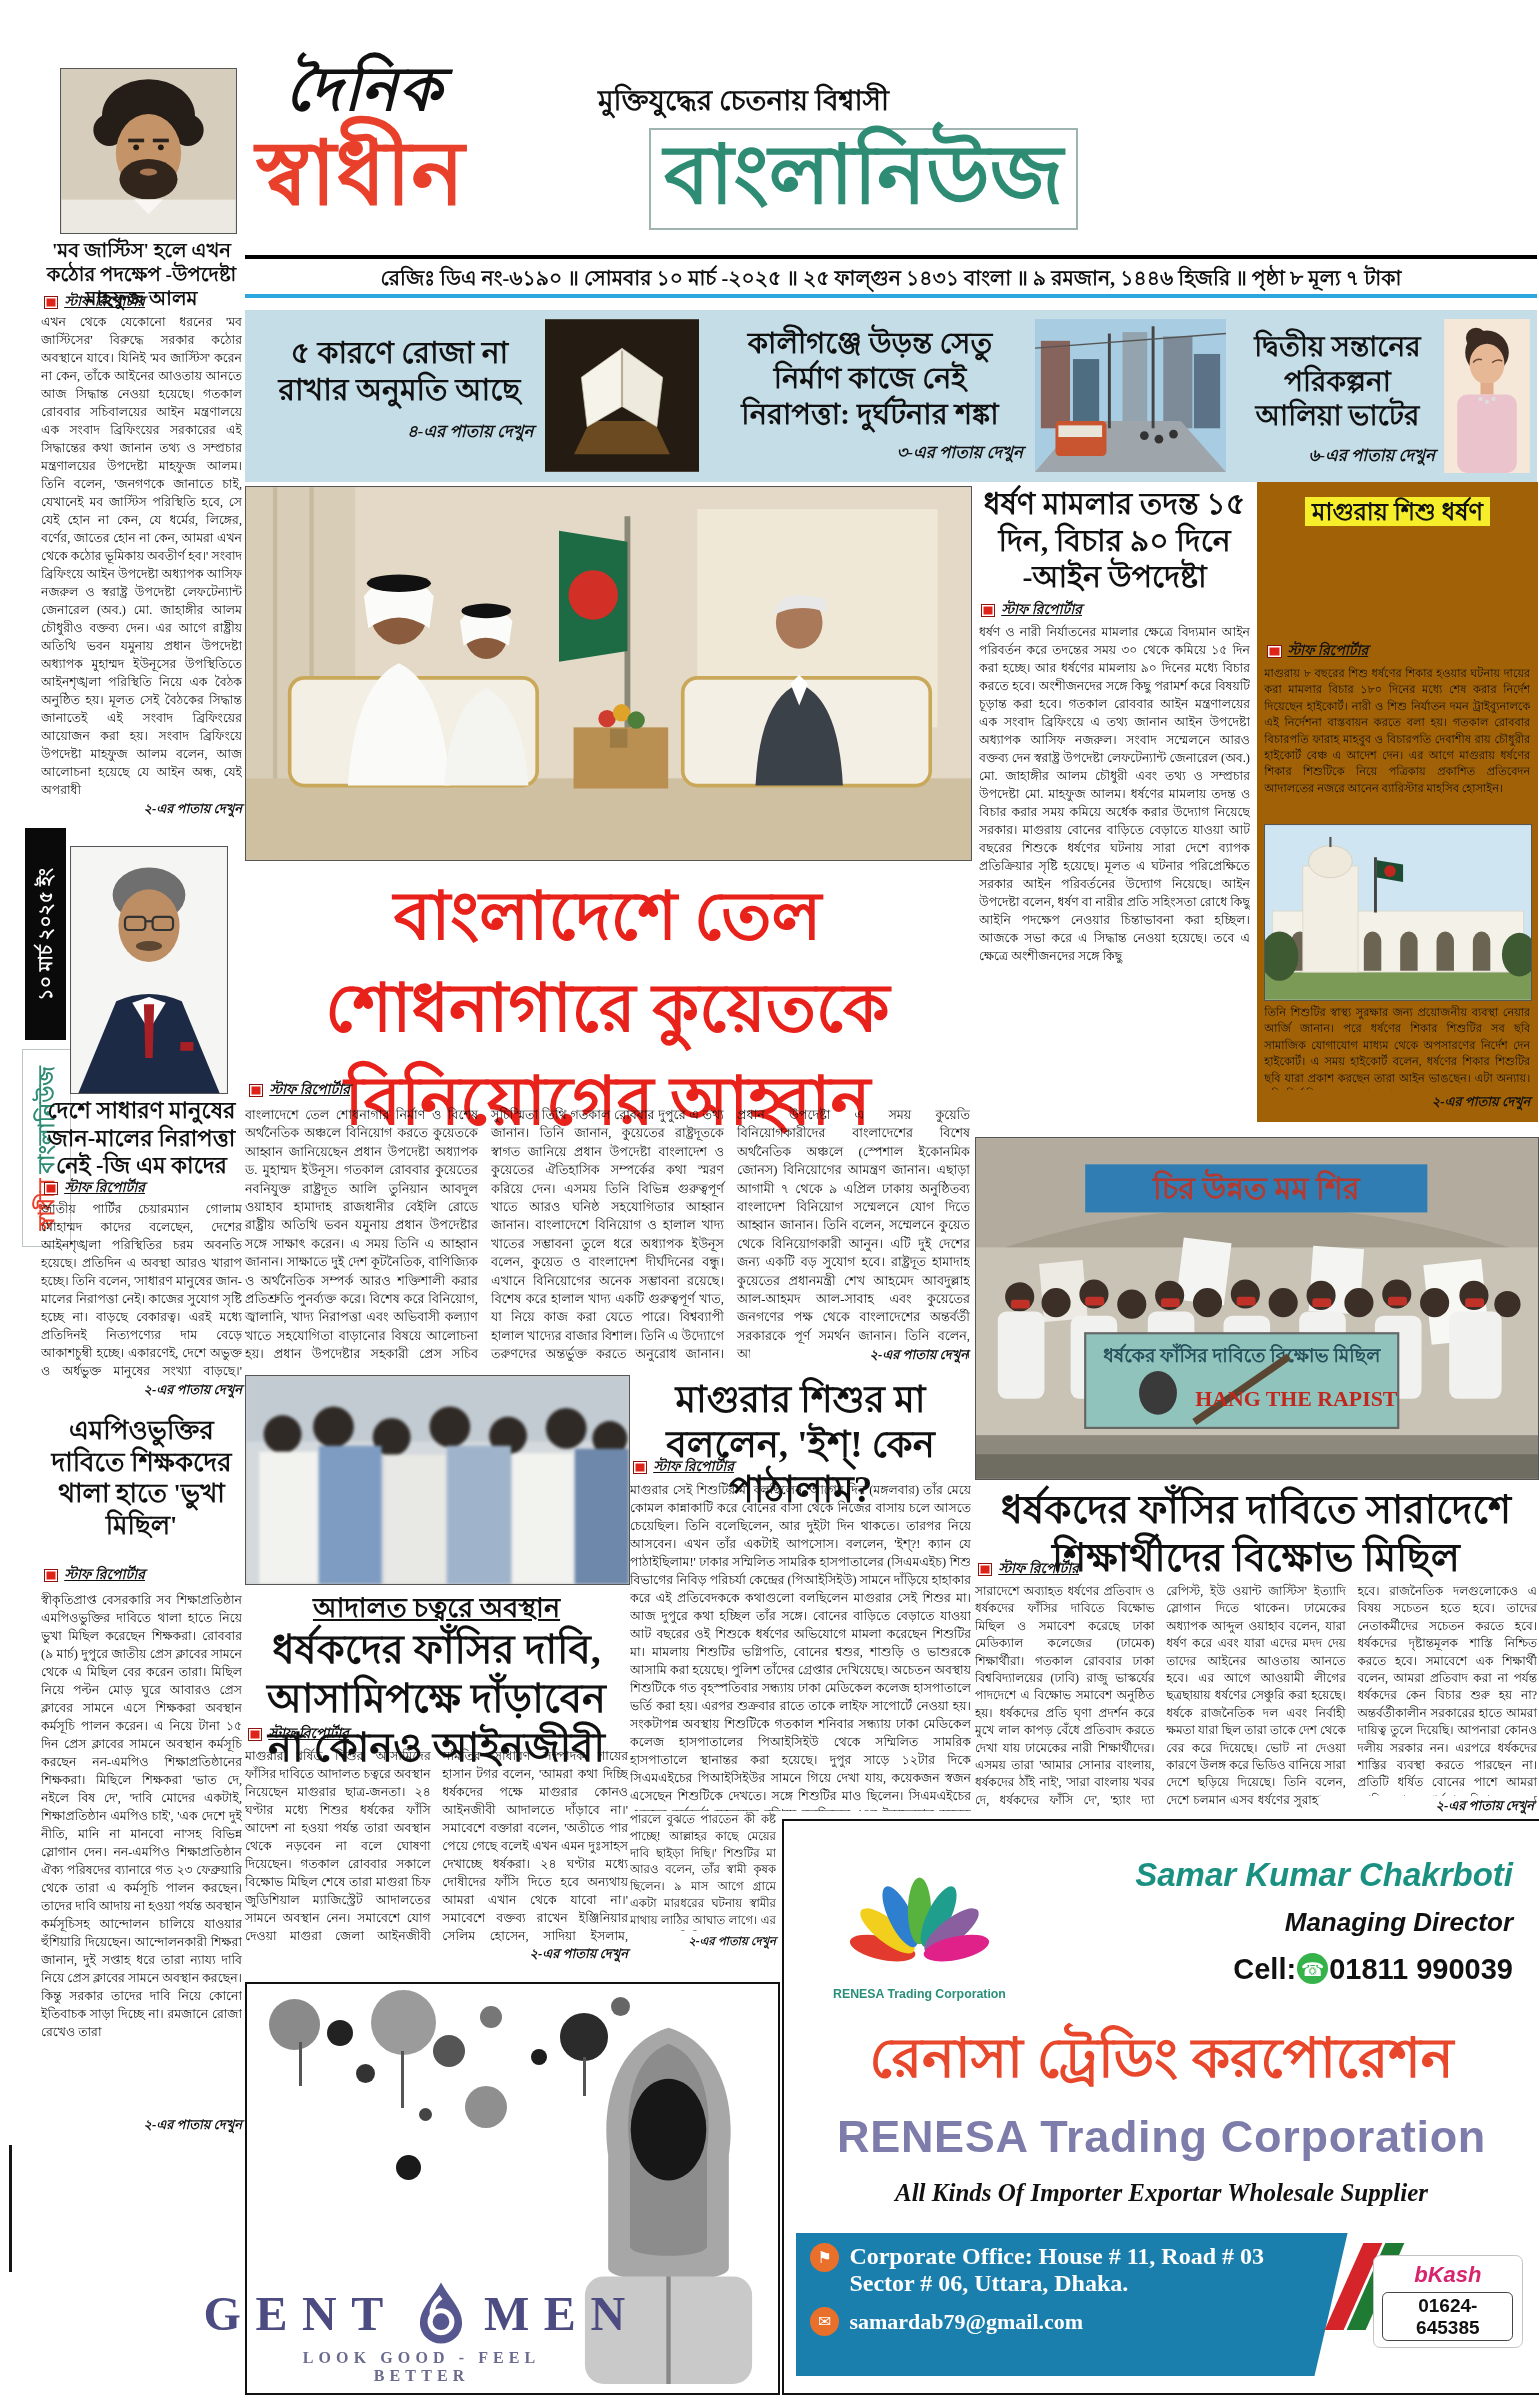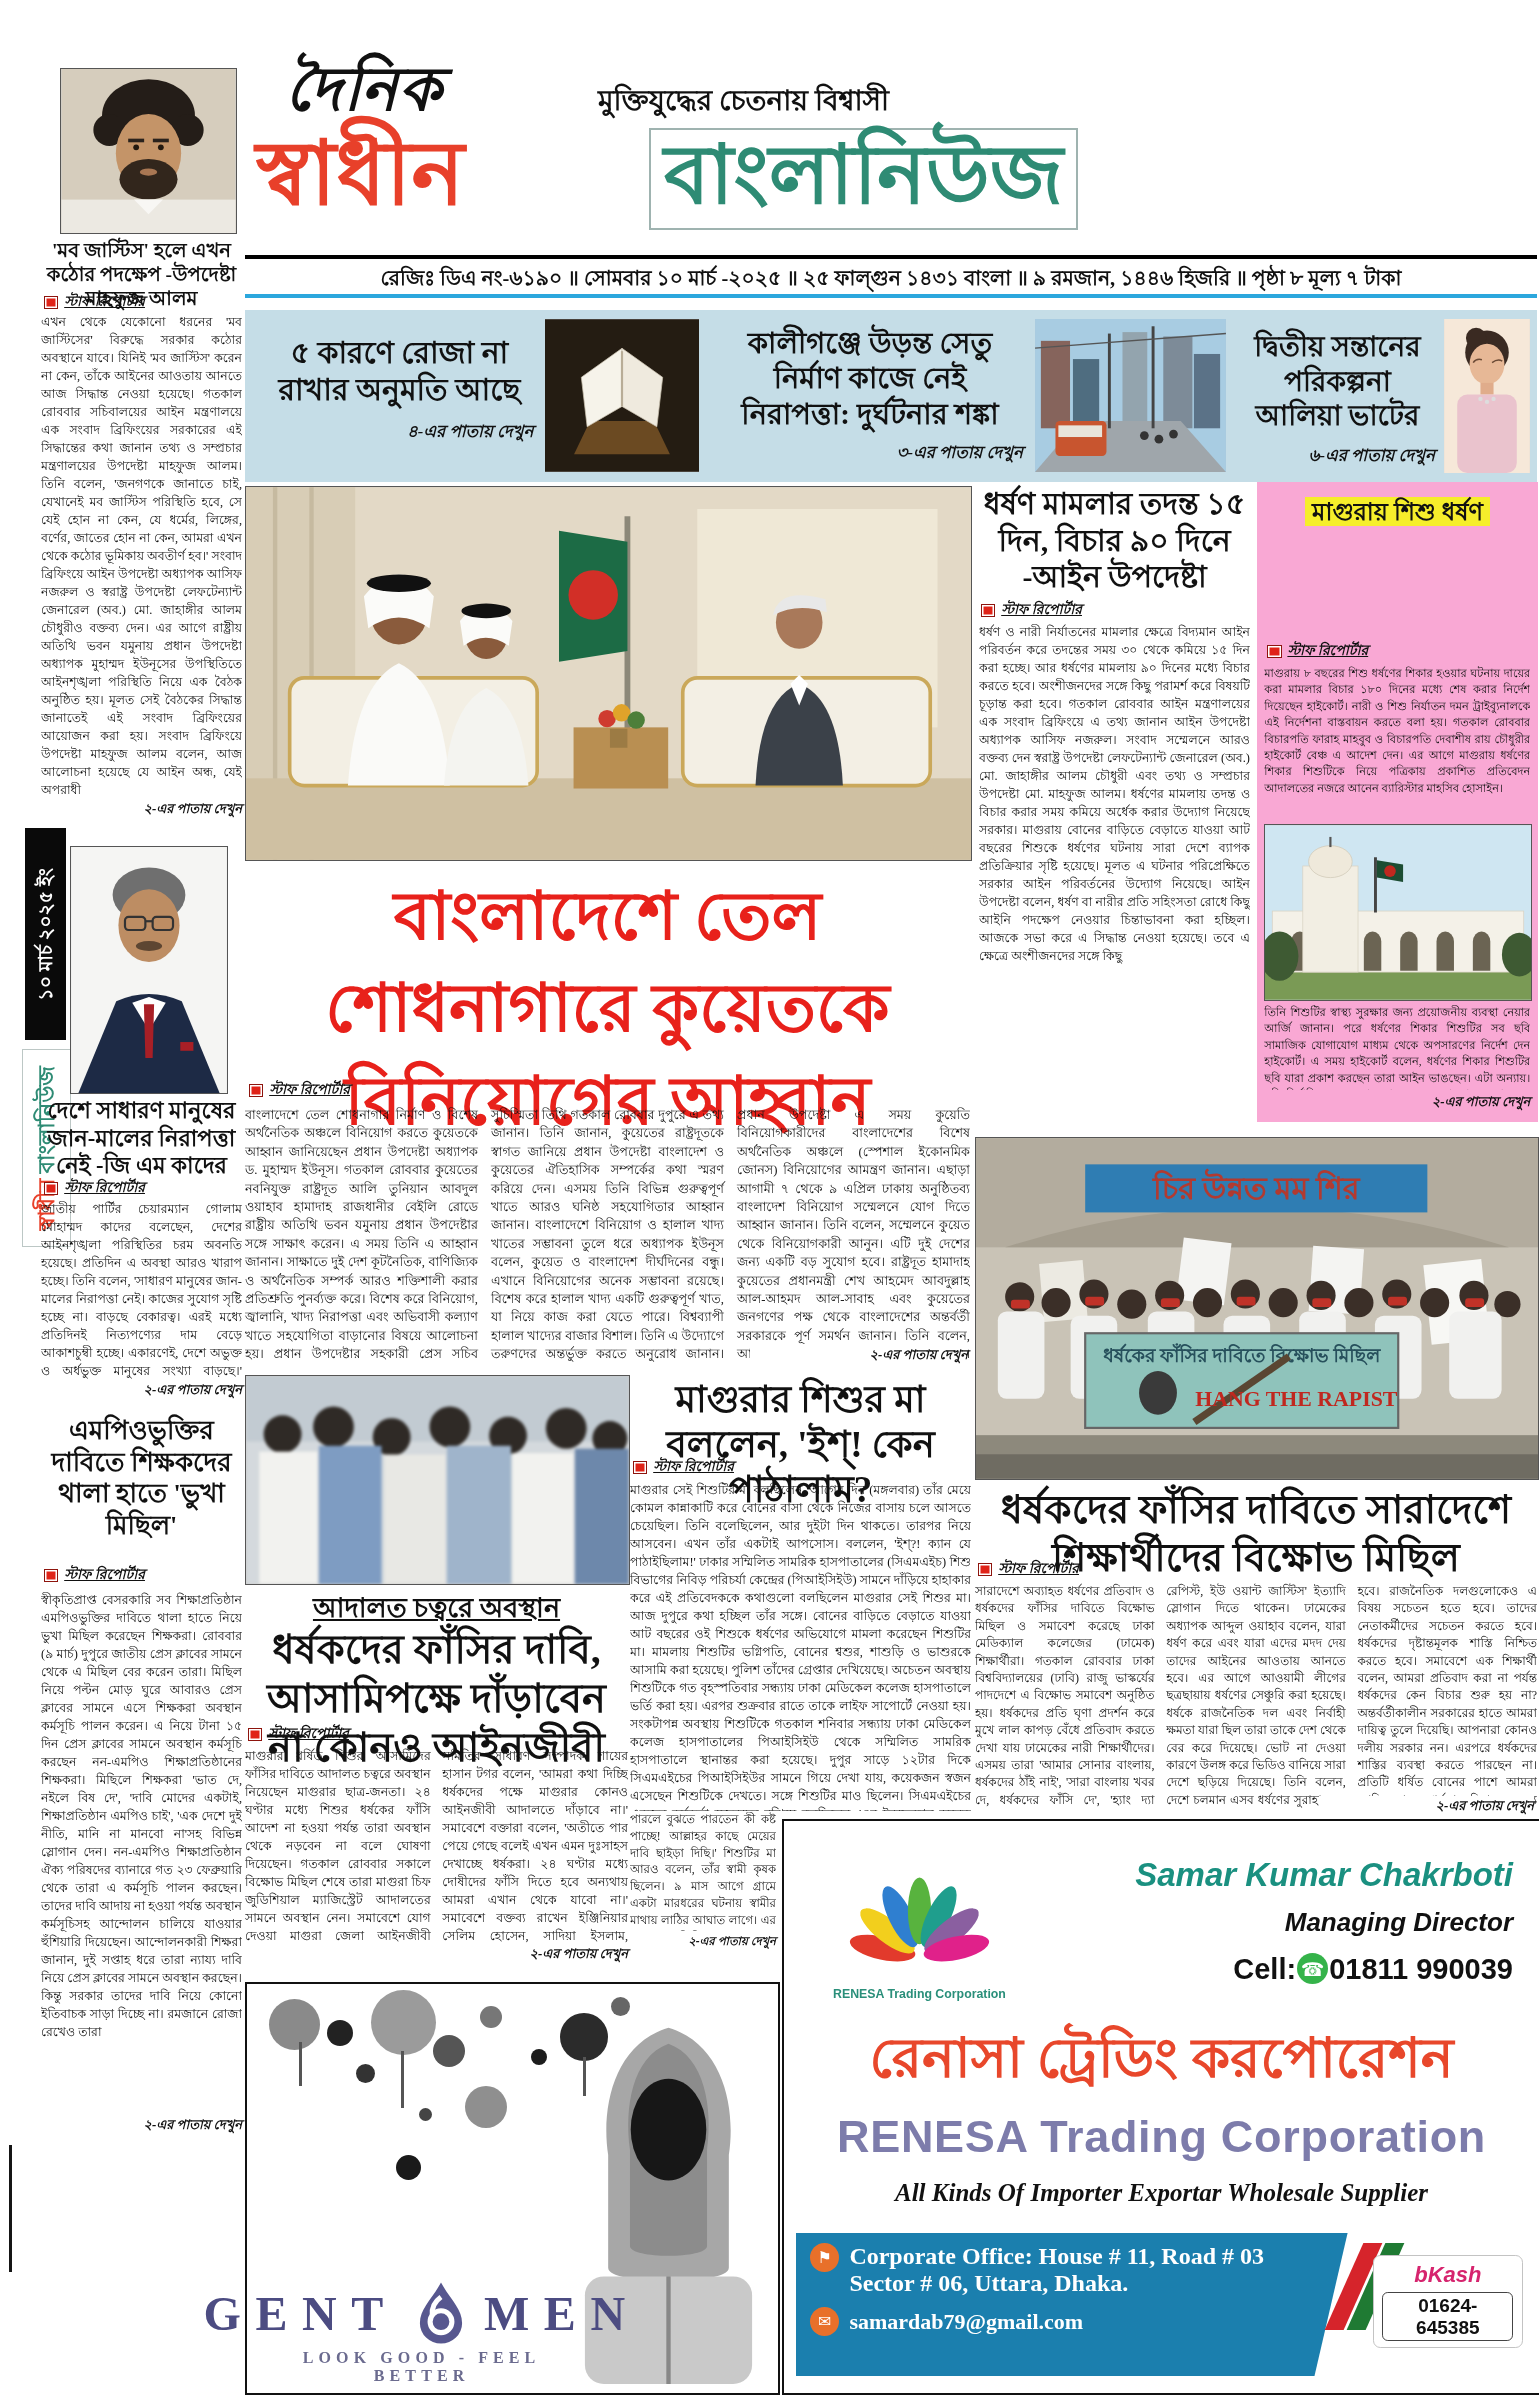--- a/index.html
+++ b/index.html
@@ -22,21 +22,21 @@
   #mh-red{font-size:89px;font-weight:bold;color:#e8402a;line-height:1;}
   #mh-tealbox{border:2.2px solid #9fb3b0;background:#fff;line-height:1;}
   #mh-teal{font-size:82px;font-weight:bold;color:#2e8b74;line-height:1.12;padding:0 13px;display:block;}
   #mh-site{font-size:38px;font-weight:bold;letter-spacing:2.2px;}
   #mh-date{font-size:20.4px;font-weight:bold;}
   
   #teasers{background:#c5dde7;}
   .tz-head{font-weight:bold;line-height:1.22;text-align:center;}
   .tz-see{font-weight:bold;font-style:italic;font-size:16.7px;text-align:right;}
   
-  #hc-box{background:#f9a8d4;}
+  #hc-box{background:#a16207;}
   #hc-kicker .hl{background:#f6ee2b;padding:1.5px 7.3px;font-weight:bold;font-size:24px;}
   
   .ad{border:2.9px solid #111;background:#fff;}
   .sp{position:absolute;border-radius:50%;}
   .drip{position:absolute;width:2.9px;background:#555;}
   #gm-row{display:flex;align-items:center;justify-content:center;gap:19px;color:#4c4c82;}
   #gm-row .word{font-size:48px;letter-spacing:14.6px;font-weight:bold;font-family:"Liberation Serif",serif;}
   #gm-slogan{font-size:16px;letter-spacing:5.1px;color:#6b6b8f;font-weight:bold;}
   #rn-person{font-size:33px;font-weight:bold;font-style:italic;color:#1a9080;}
   #rn-role{font-size:26px;font-style:italic;font-weight:bold;color:#111;}

